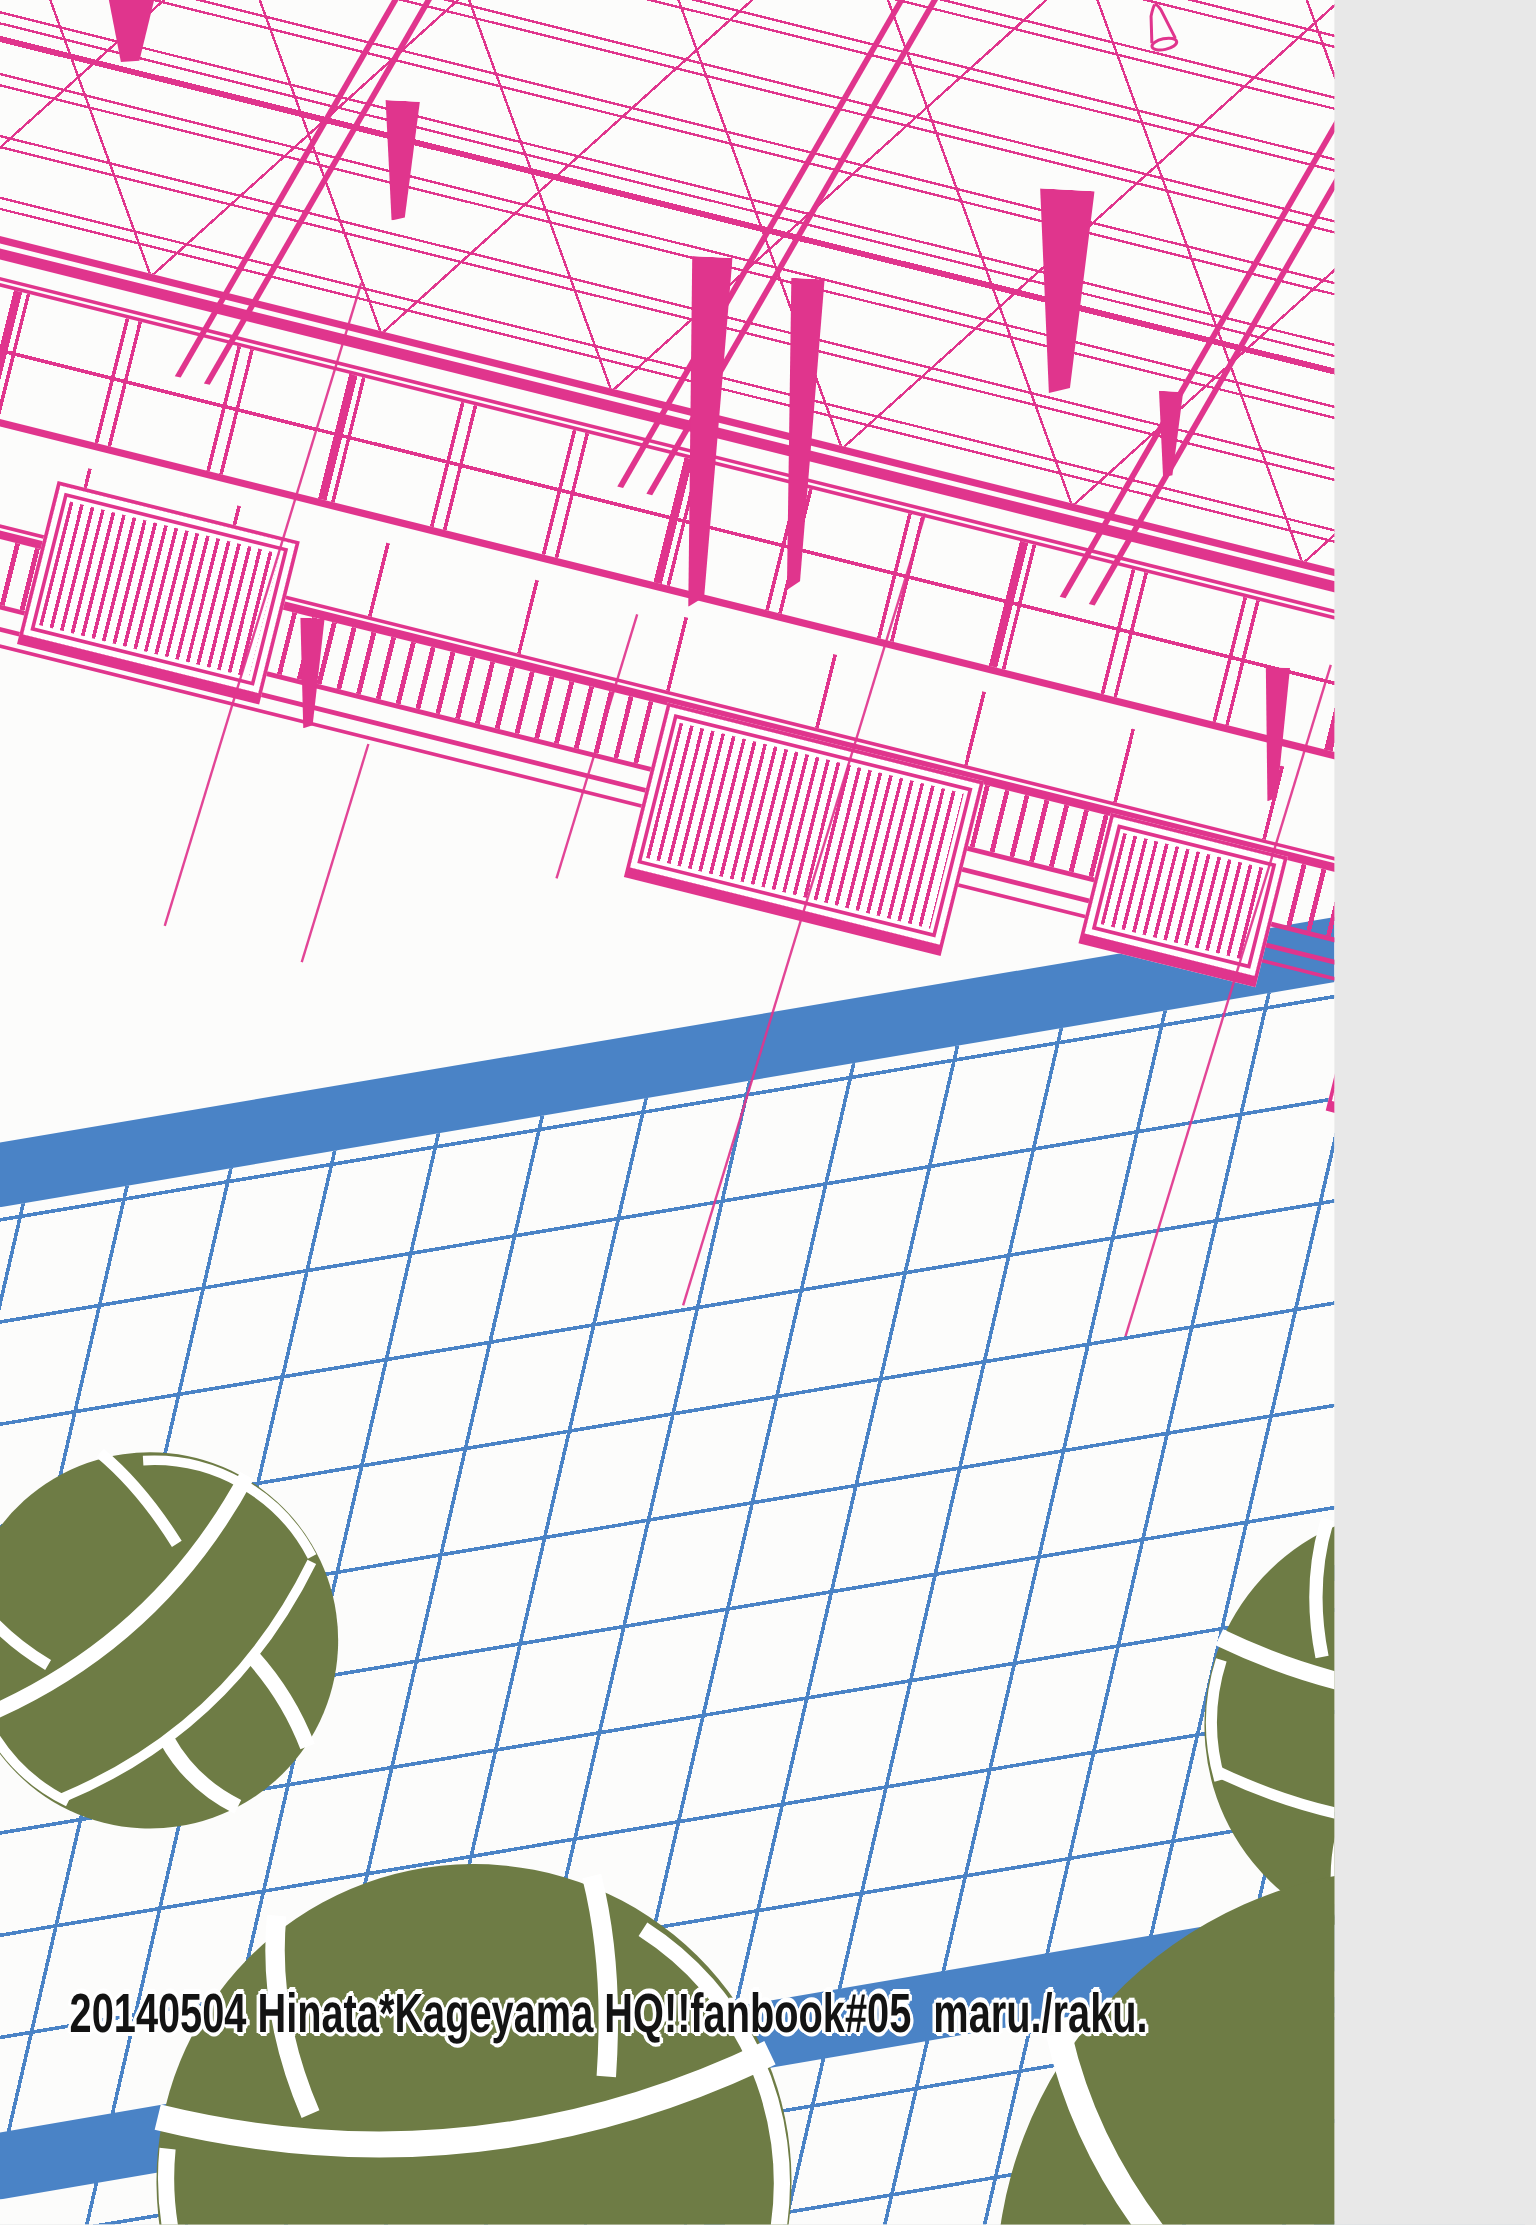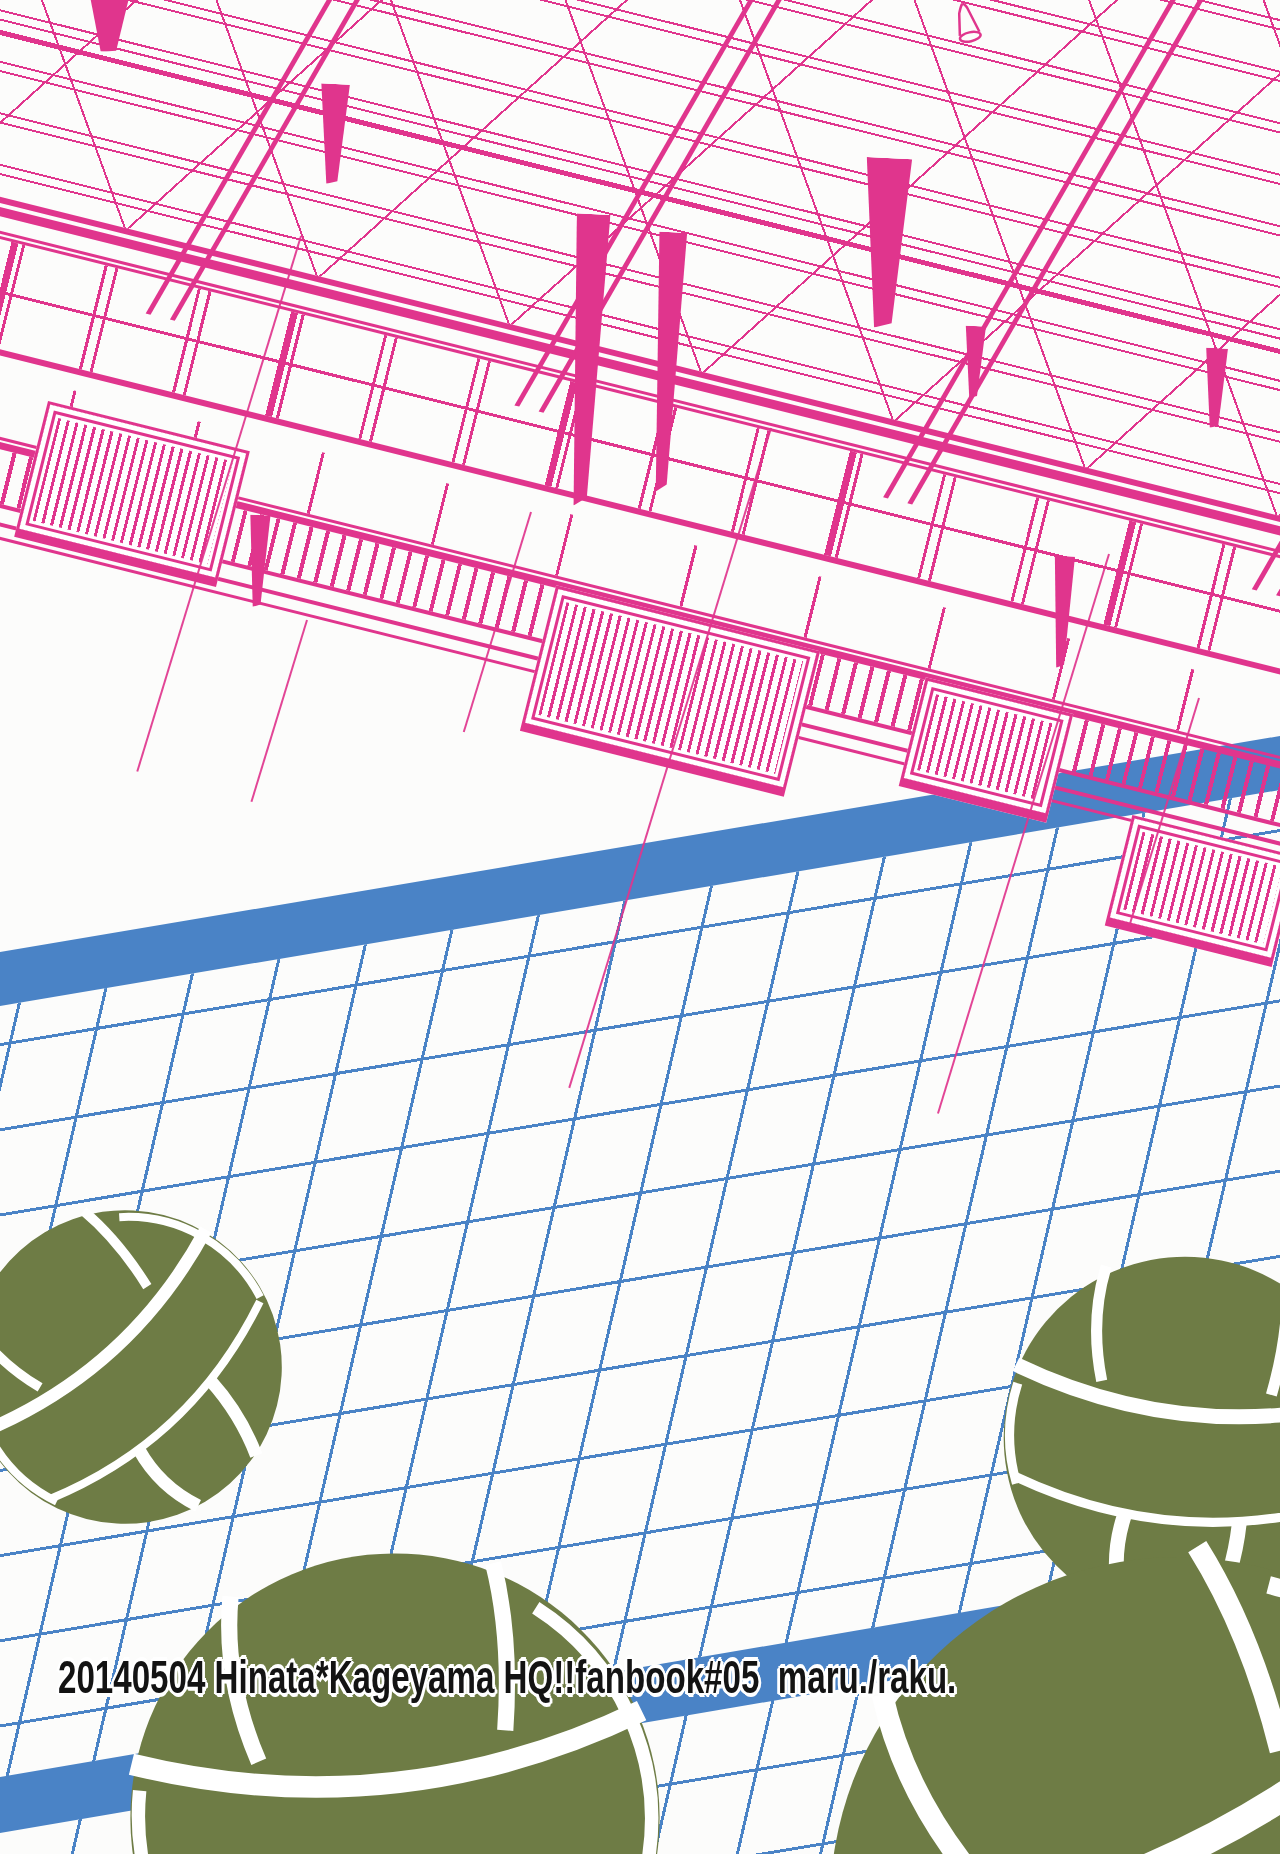--- a/index.html
+++ b/index.html
@@ -1,21 +1,21 @@
 <!DOCTYPE html>
 <html style="--pink: #e0358d; --blue: #4a83c6; --olive: #6e7c45; --paper: #fcfcfb; --ink: #131313; --halo: #ffffff;"><head>
 <meta charset="utf-8">
 <style>
   :root{
     --pink:#e0358d; --blue:#4a83c6; --olive:#6e7c45;
     --paper:#fcfcfb; --ink:#131313; --halo:#ffffff;
   }
   *{margin:0;padding:0;box-sizing:border-box}
   html,body{background:#e8e8e8;font-family:"Liberation Sans",sans-serif}
-  .page{position:relative;width:1280px;height:1854px;overflow:hidden;background:var(--paper)}
+  .page{position:relative;width:1112px;height:1854px;overflow:hidden;background:var(--paper)}
 
   
   .net-grid{position:absolute;inset:0;
     background:
       repeating-linear-gradient(350.5deg, var(--blue) 0 3px, transparent 3px 84px),
       repeating-linear-gradient(103deg,   var(--blue) 0 3px, transparent 3px 81px);
     clip-path:polygon(0px 1006px,1280px 790px,1280px 1854px,0px 1854px);
   }
   .net-band-top{position:absolute;inset:0;background:var(--blue);
     clip-path:polygon(0px 952px,1280px 736px,1280px 790px,0px 1006px);}

